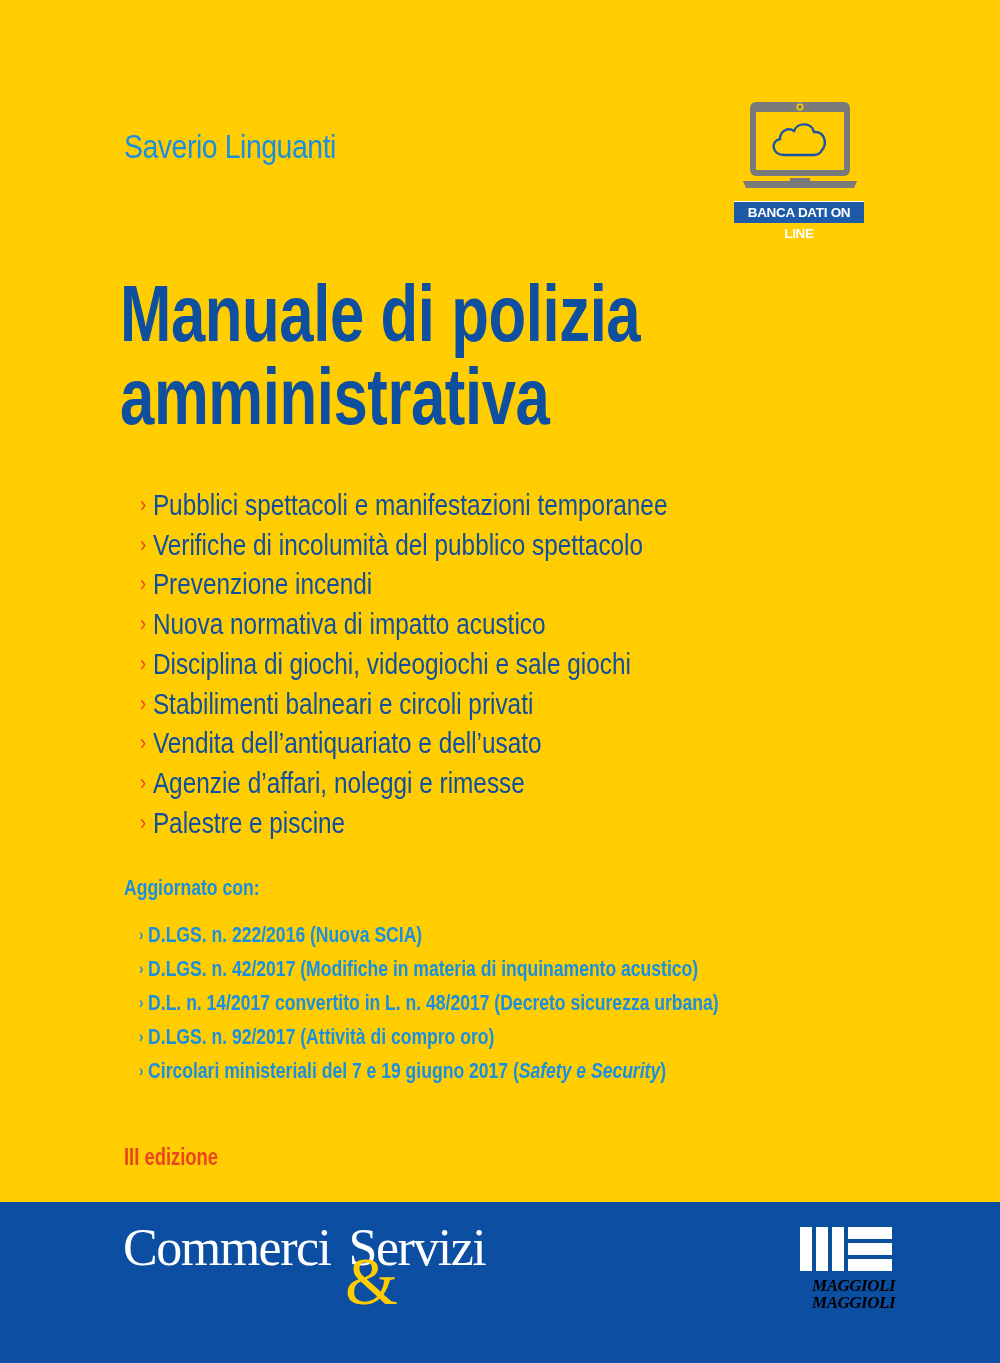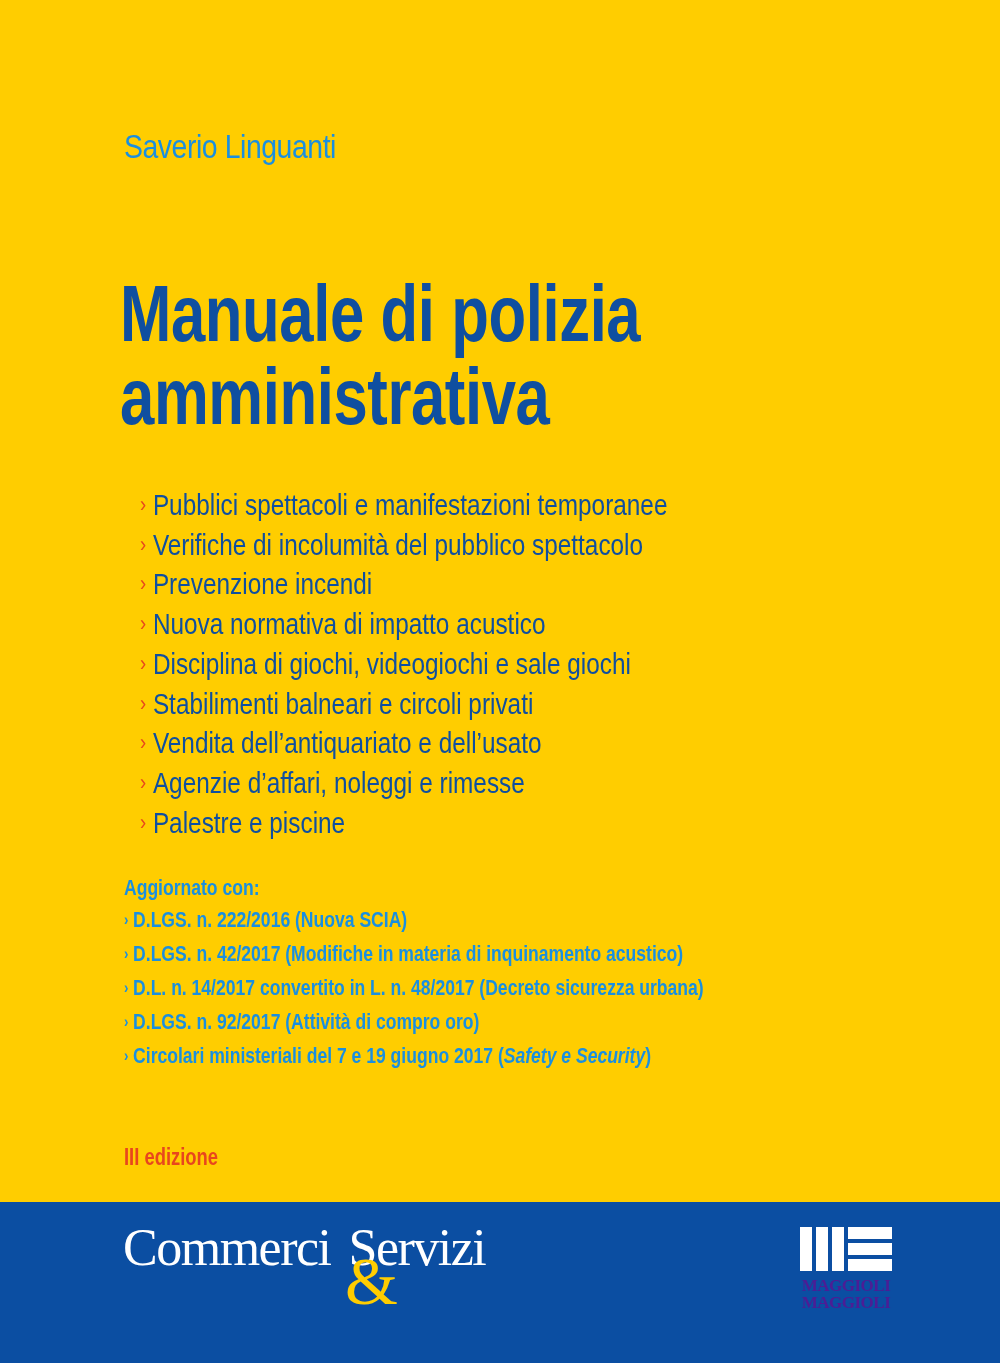--- a/index.html
+++ b/index.html
@@ -39,21 +39,21 @@
     font-size: 29px; color: #0f4fa0; line-height: 36.7px; white-space: nowrap;
     transform: scaleX(0.84); transform-origin: left center;
   }
   .bullet { color: #e8461d; font-size: 22px; margin-right: 8px; position: relative; top: -3px; }
 
   .updates { position: absolute; left: 124px; top: 872px; }
   .updates .heading, .updates li {
     font-size: 22.5px; font-weight: bold; color: #1a8fe0; line-height: 32px; white-space: nowrap;
     transform: scaleX(0.78); transform-origin: left center;
   }
-  .updates ul { margin: 0; padding: 0; list-style: none; }
+  .updates ul { margin: 15px; padding: 0; list-style: none; }
   .updates .ubullet { font-size: 17px; margin-right: 6px; position: relative; top: -2px; }
 
   .edition {
     position: absolute; left: 124px; top: 1144px;
     font-size: 23px; font-weight: bold; color: #e8461d;
     transform: scaleX(0.80); transform-origin: left top;
   }
 
   .band { position: absolute; left: 0; top: 1202px; width: 1000px; height: 161px; background: #0b4ea2; }
   .series {
@@ -65,31 +65,42 @@
     position: absolute; left: 222px; top: 24px;
     font-family: "Liberation Serif", serif; font-size: 68px; color: #ffcd00;
   }
   .series .c1 { position: relative; }
   .series .c2 { position: relative; margin-left: 18px; }
 
   .publisher { position: absolute; left: 800px; top: 1227px; width: 92px; height: 85px; }
   .publisher .mark { position: absolute; left: 0; top: 0; }
   .publisher .name {
     position: absolute; left: -3px; top: 50px; width: 98px;
-    font-family: "Liberation Serif", serif; font-weight: bold; color: #4c1d95;
-    font-size: 17px; line-height: 17px; text-align: center; letter-spacing: -0.5px;
+    font-family: "Liberation Serif", serif; font-weight: bold; color: #000000;
+    font-size: 17px; line-height: 17px; text-align: right; letter-spacing: -0.5px; font-style: italic;
   }
 </style>
 </head>
 <body>
 
 <div class="cover">
 
   <div class="author">Saverio Linguanti</div>
 
+  <div class="badge">
+    <svg width="116" height="100" viewBox="0 0 116 100">
+      <rect x="8" y="4" width="100" height="74" rx="6" fill="#7a7a7a"></rect>
+      <rect x="14" y="14" width="88" height="58" fill="#ffcd00"></rect>
+      <circle cx="58" cy="9" r="2.8" fill="none" stroke="#ffcd00" stroke-width="1.6"></circle>
+      <path d="M1 83 H115 L112 90 H4 Z" fill="#7a7a7a"></path>
+      <rect x="48" y="80" width="20" height="3" fill="#7a7a7a"></rect>
+      <path d="M42 57 C30 57 28 43 38 41 C38 33 46 29 52 33 C55 24 70 24 72 34 C82 33 86 45 80 52 C78 56 74 57 72 57 Z" fill="none" stroke="#1a52a8" stroke-width="2.4"></path>
+    </svg>
+    <div class="badge-label">BANCA DATI ON LINE</div>
+  </div>
 
   <div class="title">
     <div>Manuale di polizia</div>
     <div>amministrativa</div>
   </div>
 
   <ul class="topics">
     <li><span class="bullet">›</span><span>Pubblici spettacoli e manifestazioni temporanee</span></li>
     <li><span class="bullet">›</span><span>Verifiche di incolumità del pubblico spettacolo</span></li>
     <li><span class="bullet">›</span><span>Prevenzione incendi</span></li>

